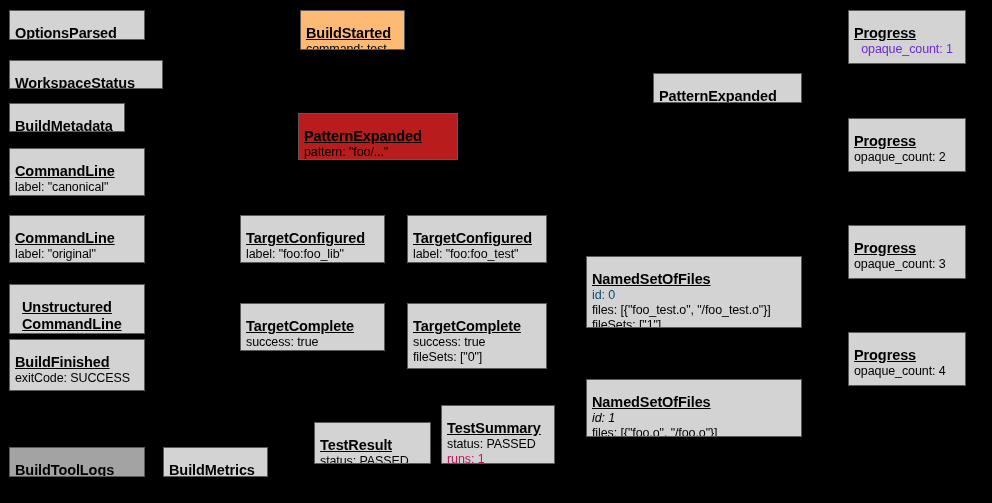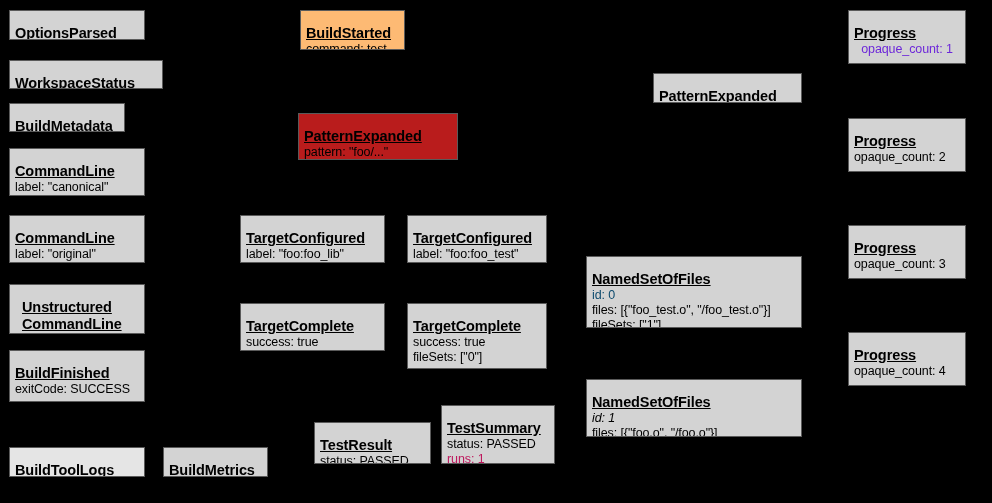--- a/index.html
+++ b/index.html
@@ -74,27 +74,27 @@
     </div>
     <div class="node" style="left: 9px; top: 215px; width: 136px; height: 48px; background: rgb(211, 211, 211); border-color: rgb(90, 90, 90);">
       <span class="node-title" style="color: rgb(0, 0, 0);">CommandLine</span>
       <span class="node-fields">
         <span class="node-field" style="color: rgb(0, 0, 0);">label: "original"</span>
       </span>
     </div>
     <div class="node" style="left: 9px; top: 284px; width: 136px; height: 50px; background: rgb(211, 211, 211); border-color: rgb(90, 90, 90);">
       <span class="node-title wrap" style="color: rgb(0, 0, 0);">Unstructured CommandLine</span>
     </div>
-    <div class="node" style="left: 9px; top: 350px; width: 136px; height: 52px; background: rgb(211, 211, 211); border-color: rgb(90, 90, 90);">
+    <div class="node" style="left: 9px; top: 339px; width: 136px; height: 52px; background: rgb(211, 211, 211); border-color: rgb(90, 90, 90);">
       <span class="node-title" style="color: rgb(0, 0, 0);">BuildFinished</span>
       <span class="node-fields">
         <span class="node-field" style="color: rgb(0, 0, 0);">exitCode: SUCCESS</span>
       </span>
     </div>
-    <div class="node" style="left: 9px; top: 447px; width: 136px; height: 30px; background: #e5e5e5; border-color: rgb(90, 90, 90);">
+    <div class="node" style="left: 9px; top: 447px; width: 136px; height: 30px; background: #a3a3a3; border-color: rgb(90, 90, 90);">
       <span class="node-title" style="color: rgb(0, 0, 0);">BuildToolLogs</span>
     </div>
     <div class="node" style="left: 163px; top: 447px; width: 105px; height: 30px; background: rgb(211, 211, 211); border-color: rgb(90, 90, 90);">
       <span class="node-title" style="color: rgb(0, 0, 0);">BuildMetrics</span>
     </div>
     <div class="node" style="left: 300px; top: 10px; width: 105px; height: 40px; background: #fdba74; border-color: rgb(90, 90, 90);">
       <span class="node-title" style="color: rgb(0, 0, 0);">BuildStarted</span>
       <span class="node-fields">
         <span class="node-field" style="color: rgb(0, 0, 0);">command: test</span>
       </span>

